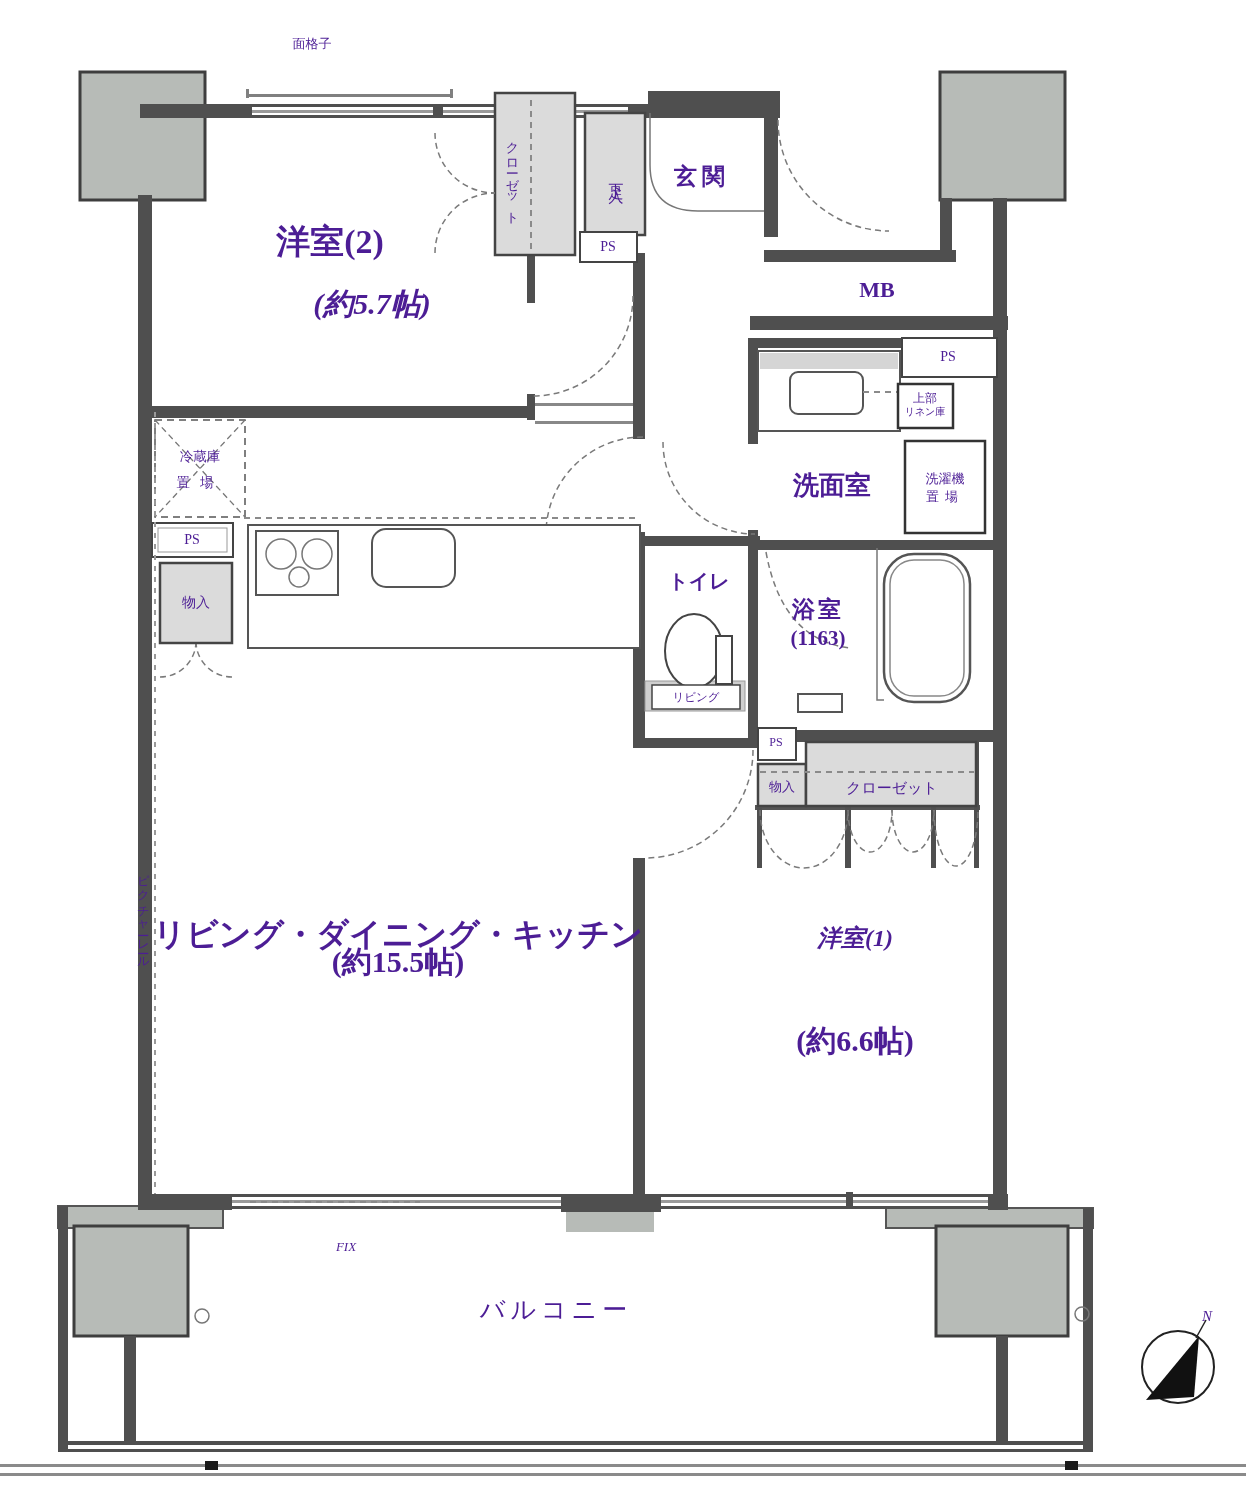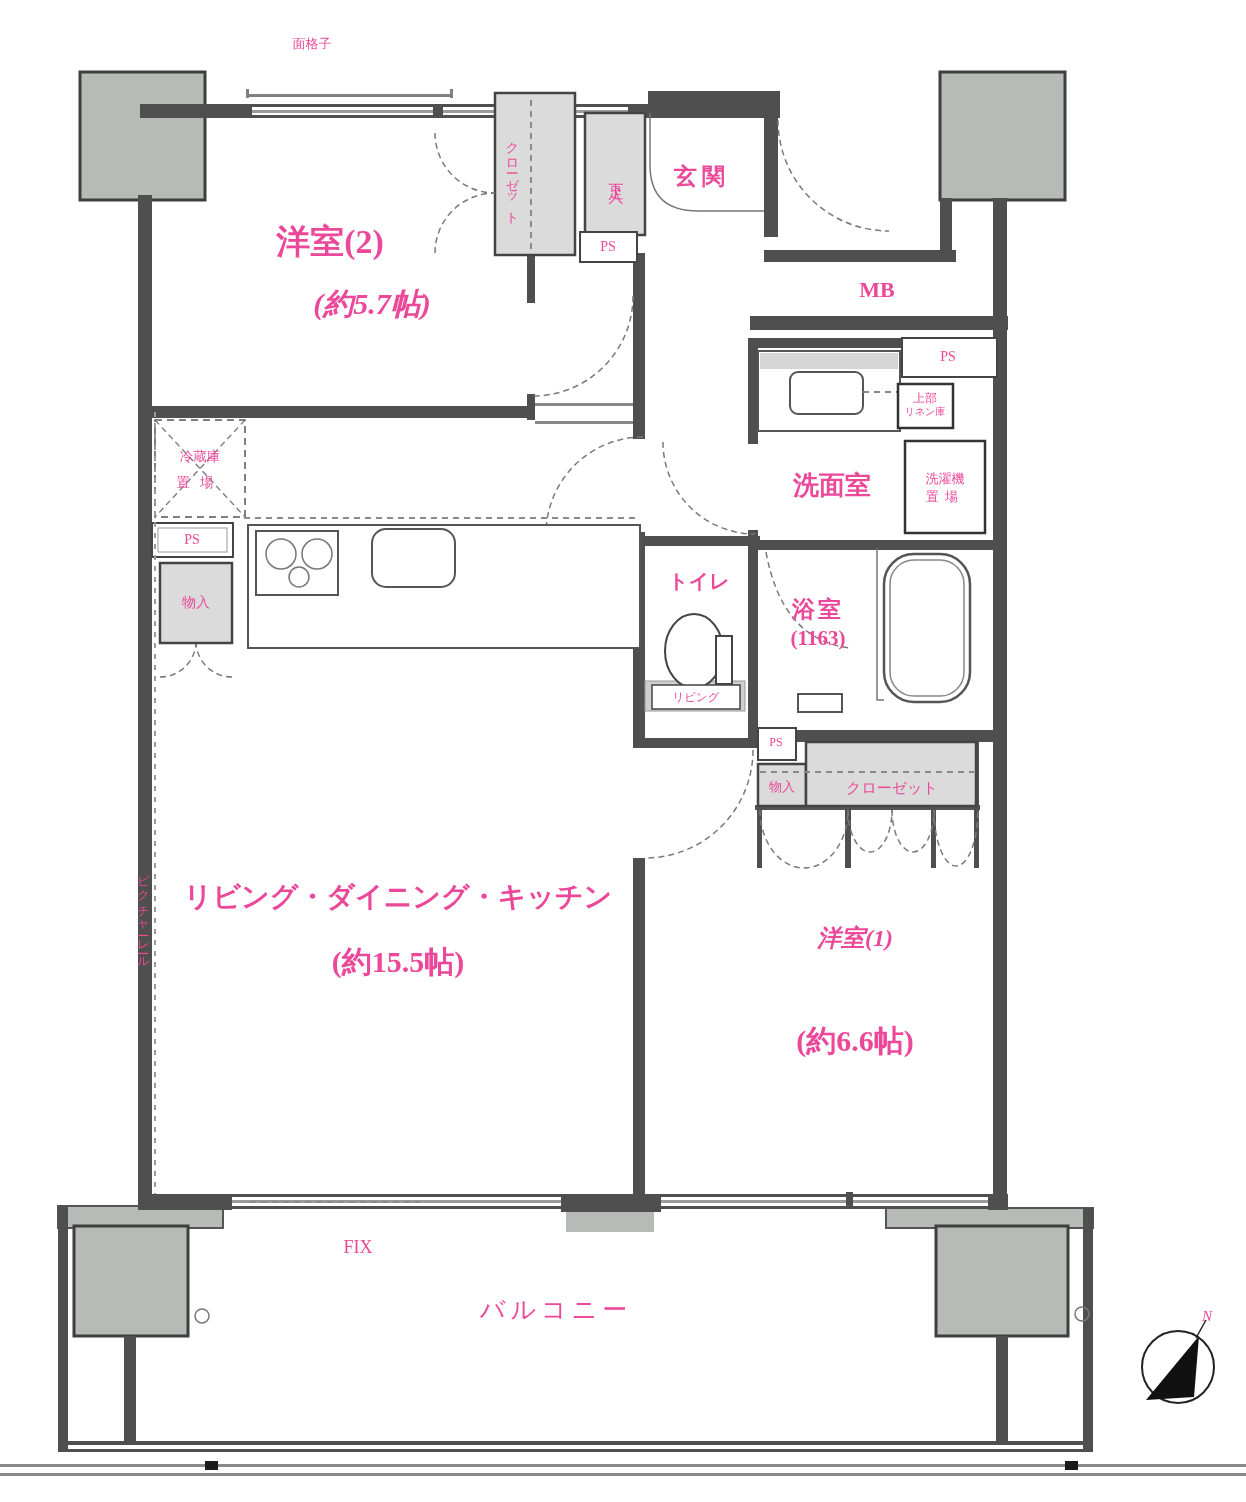--- a/index.html
+++ b/index.html
@@ -8,21 +8,21 @@
   #plan-svg{position:absolute;left:0;top:0;}
   .wall{fill:var(--wall,#4f4f4f);}
   .pillar{fill:var(--pillar,#b7bbb7);stroke:#3e3e3e;stroke-width:3;}
   .strip{fill:var(--pillar,#b7bbb7);stroke:#555;stroke-width:2;}
   .storagebox{fill:var(--storage_fill,#dbdbdb);stroke:#444;stroke-width:2.5;}
   .whitebox{fill:#fff;stroke:#444;stroke-width:2;}
   .fixture{fill:#fff;stroke:#555;stroke-width:2;}
   .thin{fill:none;stroke:#777;stroke-width:1.5;}
   .arc{fill:none;stroke:#7a7a7a;stroke-width:1.5;stroke-dasharray:6 4;}
   .dash{fill:none;stroke:#8a8a8a;stroke-width:2;stroke-dasharray:6 5;}
-  .lbl{position:absolute;transform:translate(-50%,-50%);color:#ec4899;white-space:nowrap;
+  .lbl{position:absolute;transform:translate(-50%,-50%);color:#4c1d95;white-space:nowrap;
        line-height:1.05;text-align:center;}
   .bold{font-weight:bold;}
   .vert{writing-mode:vertical-rl;text-orientation:upright;letter-spacing:2px;}
 </style>
 </head>
 <body>
 
 <div id="stage">
 
 <svg id="plan-svg" width="1246" height="1502" viewBox="0 0 1246 1502">
@@ -197,22 +197,22 @@
 <div class="lbl bold" style="left:818px;top:638px;font-size:21px;">(1163)</div>
 <div class="lbl bold" style="left:699px;top:581px;font-size:20px;">トイレ</div>
 <div class="lbl" style="left:696px;top:697px;font-size:11.5px;">リビング</div>
 <div class="lbl" style="left:776px;top:742px;font-size:12px;">PS</div>
 <div class="lbl" style="left:782px;top:787px;font-size:13px;">物入</div>
 <div class="lbl" style="left:892px;top:789px;font-size:15px;">クローゼット</div>
 <div class="lbl" style="left:200px;top:457px;font-size:13.5px;">冷蔵庫</div>
 <div class="lbl" style="left:200px;top:483px;font-size:13.5px;letter-spacing:10px;">置場</div>
 <div class="lbl" style="left:192px;top:540px;font-size:14px;">PS</div>
 <div class="lbl" style="left:196px;top:603px;font-size:14px;">物入</div>
-<div class="lbl bold" style="left:398px;top:897px;font-size:28px;">リビング・ダイニング・キッチン</div>
+<div class="lbl bold" style="left:398px;top:935px;font-size:32px;">リビング・ダイニング・キッチン</div>
 <div class="lbl bold" style="left:398px;top:962px;font-size:30px;">(約15.5帖)</div>
 <div class="lbl bold" style="left:855px;top:939px;font-size:24px;font-style:italic;">洋室(1)</div>
 <div class="lbl bold" style="left:855px;top:1041px;font-size:30px;">(約6.6帖)</div>
 <div class="lbl vert" style="left:143px;top:915px;font-size:12px;">ピクチャーレール</div>
-<div class="lbl" style="left:358px;top:1247px;font-size:18px;">FIX</div>
+<div class="lbl" style="left:346px;top:1247px;font-size:13px;font-style:italic;">FIX</div>
 <div class="lbl" style="left:556px;top:1310px;font-size:25px;letter-spacing:5px;">バルコニー</div>
 <div class="lbl" style="left:1207px;top:1317px;font-size:15px;font-style:italic;">N</div>
 
 </div>
 
 </body></html>

